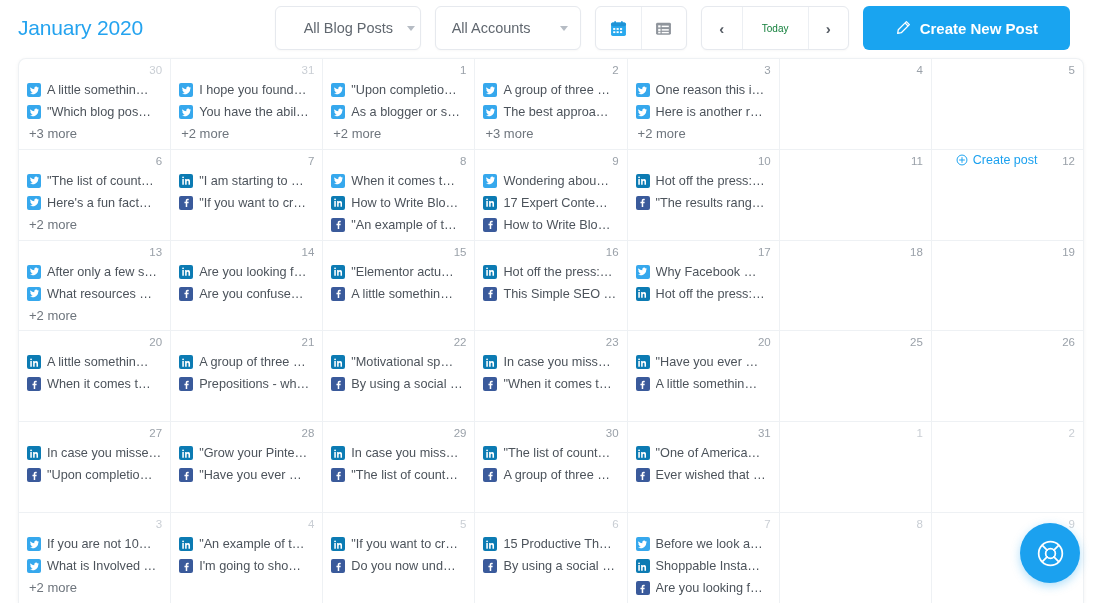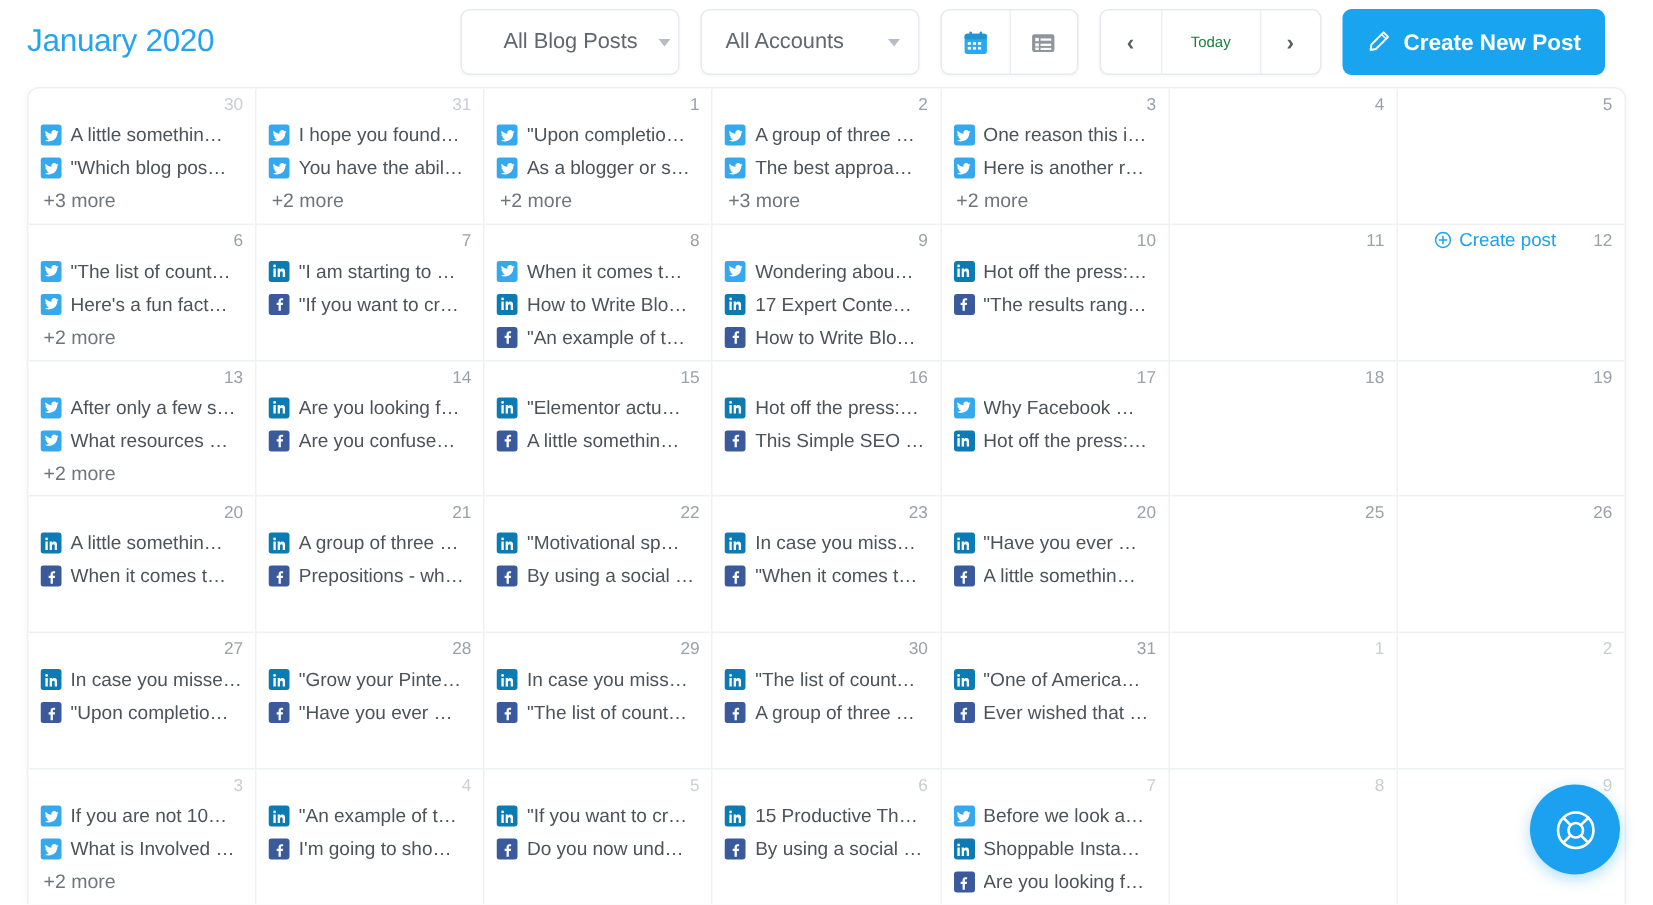--- a/index.html
+++ b/index.html
@@ -84,21 +84,21 @@
   }
   .navgroup > div {
     display: flex; align-items: center; justify-content: center;
     font-size: 10px; color: #15803d;
   }
   .navgroup .arrow { width: 40px; font-size: 15px; color:#585e66; font-weight:600; }
   .navgroup .today { width: 66px; }
   .navgroup > div + div { border-left: 1px solid #eceff3; }
   .create-btn {
     height: 44px;
-    padding: 0 16px;
+    padding: 0 32px;
     background: #19a4f0;
     border-radius: 6px;
     color: #fff;
     font-size: 15px;
     font-weight: bold;
     display: flex;
     align-items: center;
     gap: 9px;
     white-space: nowrap;
   }

